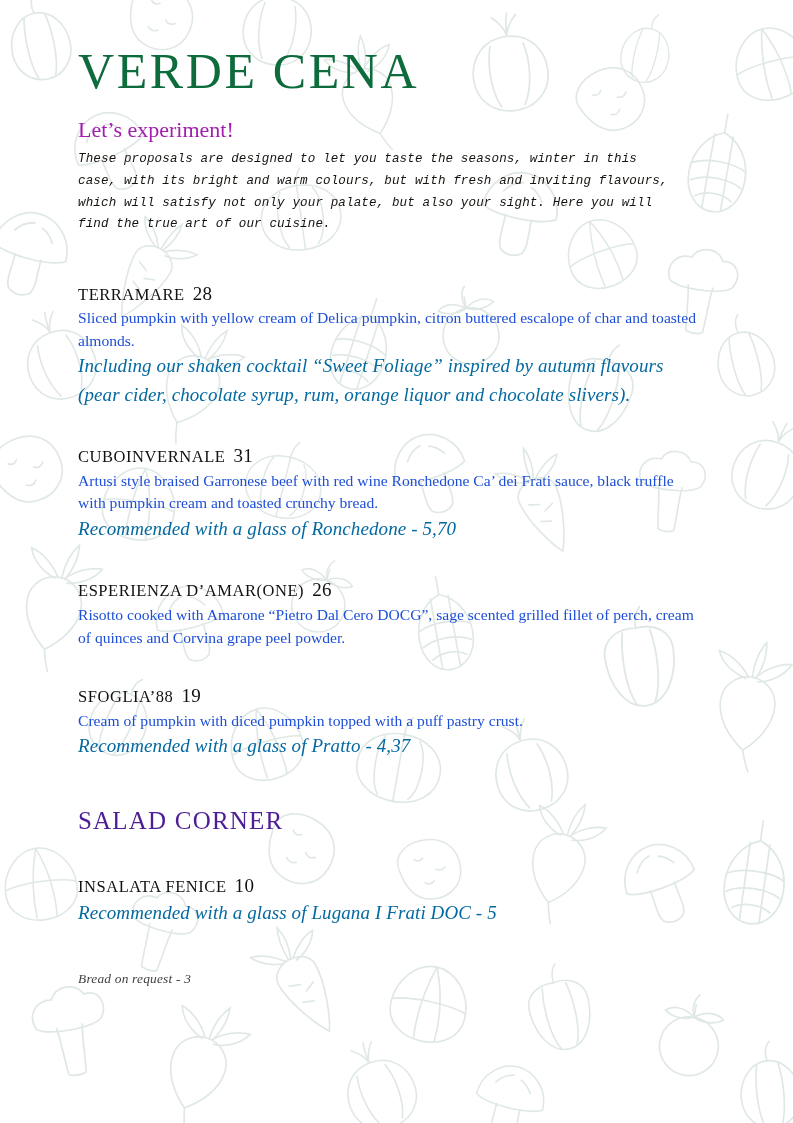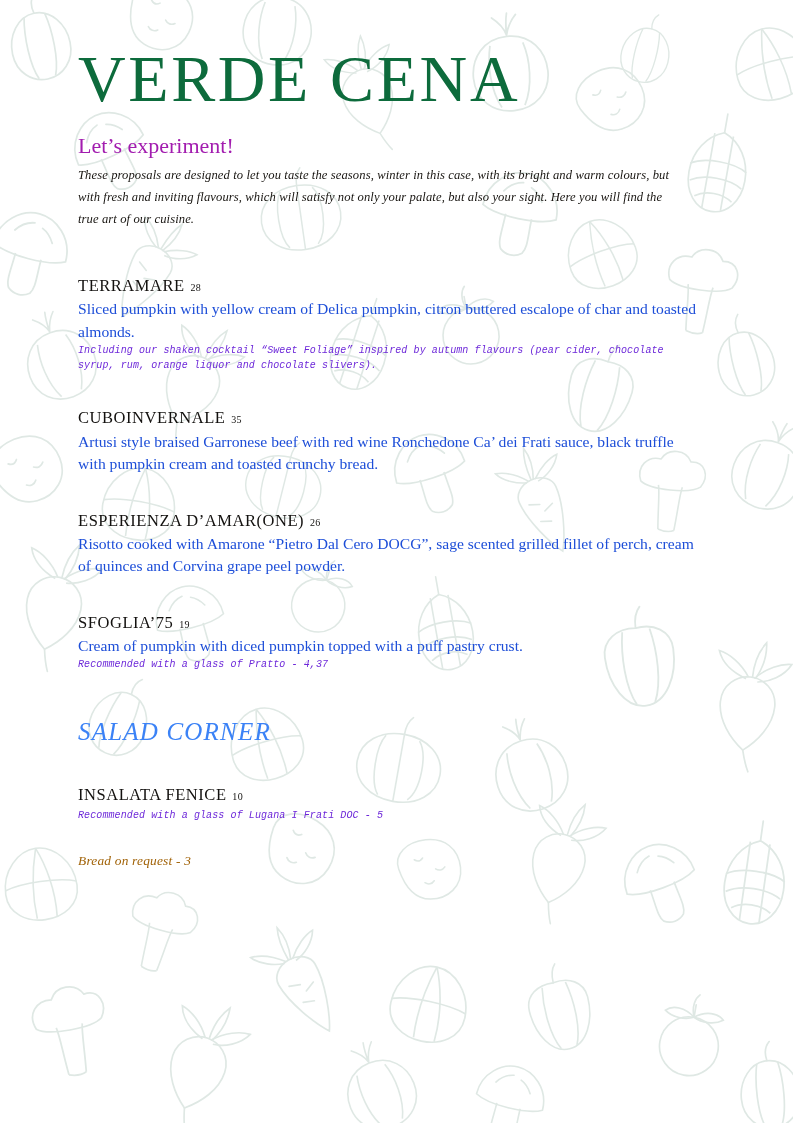--- a/index.html
+++ b/index.html
@@ -30,38 +30,38 @@
   
   .page {
     position: relative;
     z-index: 2;
     padding: 46px 70px 0 78px;
   }
 
   
   .menu-title {
     color: #0d6b3c;
-    font-size: 66px;
+    font-size: 50px;
     line-height: 1.0;
     letter-spacing: 2.6px;
     font-weight: 400;
     margin-bottom: 22px;
     white-space: nowrap;
   }
 
   .menu-subtitle {
     color: #a21caf;
     font-size: 22px;
     line-height: 1.1;
     font-weight: 400;
     margin-bottom: 7px;
   }
 
   .intro {
-    font-family: Liberation Serif, serif;
+    font-family: Liberation Mono, monospace;
     font-style: italic;
     font-size: 12.6px;
     line-height: 1.72;
     color: #171410;
     max-width: 600px;
     letter-spacing: .1px;
   }
 
   
   .dishes { margin-top: 45px; }
@@ -71,60 +71,58 @@
 
   .dish-head {
     font-size: 16.5px;
     line-height: 1.35;
     letter-spacing: .55px;
     color: #13110f;
     margin-bottom: 1px;
     white-space: nowrap;
   }
   .dish-price {
-    font-size: 10px;
+    font-size: 19px;
     letter-spacing: .3px;
     margin-left: 3px;
   }
 
   .dish-desc {
     font-size: 15.6px;
     line-height: 1.44;
     color: #1d4ed8;
     max-width: 618px;
   }
 
   .dish-note {
     font-style: italic;
-    font-size: 10px;
+    font-size: 19px;
     line-height: 1.5;
-    color: #6d28d9;
+    color: #0369a1;
     max-width: 622px;
     letter-spacing: .1px;
-    font-family: Liberation Mono, monospace;
   }
 
   
   .section-gap { height: 46px; }
 
   .section-title {
-    color: #3b82f6;
-    font-style: italic;
+    color: #4c1d95;
     font-size: 25px;
     letter-spacing: 1.2px;
     font-weight: 400;
     margin-bottom: 38px;
   }
 
   .footer-note {
-    color: #a16207;
+    color: #404040;
     font-style: italic;
     font-size: 13.4px;
     letter-spacing: .2px;
-    margin-top: 30px;
+    margin-top: 43px;
   }
 </style>
 </head>
 <body>
 
 <svg id="veg-bg" viewBox="0 0 793 1123" xmlns="http://www.w3.org/2000/svg">
   <defs>
 
     <g id="m-onion">
       <path d="M0,-30 C2,-38 6,-44 10,-48 M0,-30 C-2,-38 -7,-43 -12,-47 M0,-30 C0,-40 1,-46 2,-50" fill="none" stroke-linecap="round"></path>
@@ -296,35 +294,36 @@
     <div class="dish">
       <div class="dish-head">
         <span>TERRAMARE</span><span class="dish-price"> 28</span>
       </div>
       <p class="dish-desc">Sliced pumpkin with yellow cream of Delica pumpkin, citron buttered escalope of char and toasted almonds.</p>
       <p class="dish-note">Including our shaken cocktail “Sweet Foliage” inspired by autumn flavours (pear cider, chocolate syrup, rum, orange liquor and chocolate slivers).</p>
     </div>
 
     <div class="dish">
       <div class="dish-head">
-        <span>CUBOINVERNALE</span><span class="dish-price"> 35</span>
+        <span>CUBOINVERNALE</span><span class="dish-price"> 31</span>
       </div>
       <p class="dish-desc">Artusi style braised Garronese beef with red wine Ronchedone Ca’ dei Frati sauce, black truffle with pumpkin cream and toasted crunchy bread.</p>
+      <p class="dish-note">Recommended with a glass of Ronchedone - 5,70</p>
     </div>
 
     <div class="dish">
       <div class="dish-head">
         <span>ESPERIENZA D’AMAR(ONE)</span><span class="dish-price"> 26</span>
       </div>
       <p class="dish-desc">Risotto cooked with Amarone “Pietro Dal Cero DOCG”, sage scented grilled fillet of perch, cream of quinces and Corvina grape peel powder.</p>
     </div>
 
     <div class="dish">
       <div class="dish-head">
-        <span>SFOGLIA’75</span><span class="dish-price"> 19</span>
+        <span>SFOGLIA’88</span><span class="dish-price"> 19</span>
       </div>
       <p class="dish-desc">Cream of pumpkin with diced pumpkin topped with a puff pastry crust.</p>
       <p class="dish-note">Recommended with a glass of Pratto - 4,37</p>
     </div>
 
   </div>
 
   <div class="section-gap"></div>
 
   <h2 class="section-title">SALAD CORNER</h2>

